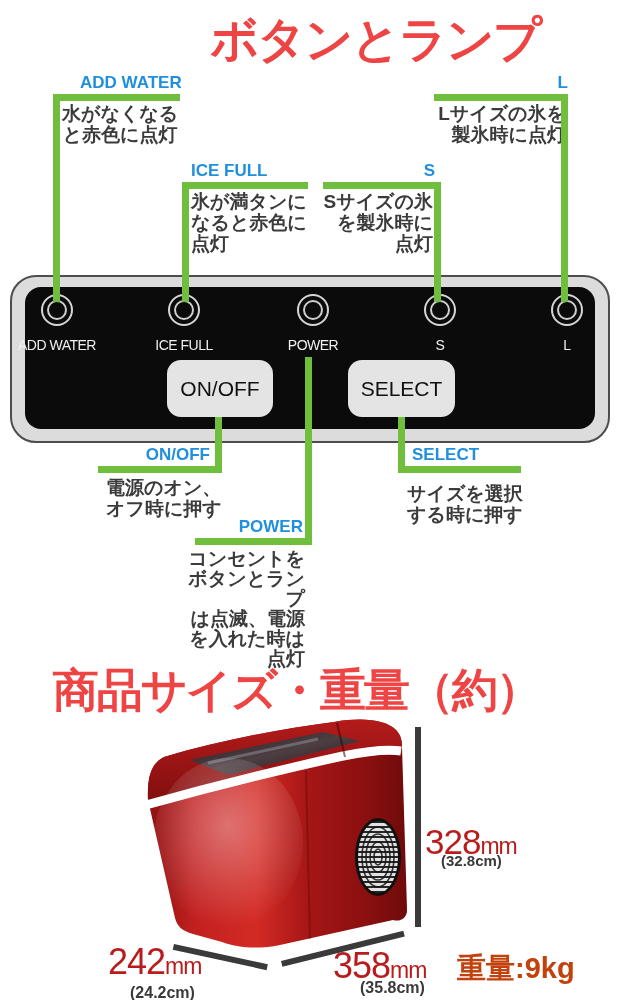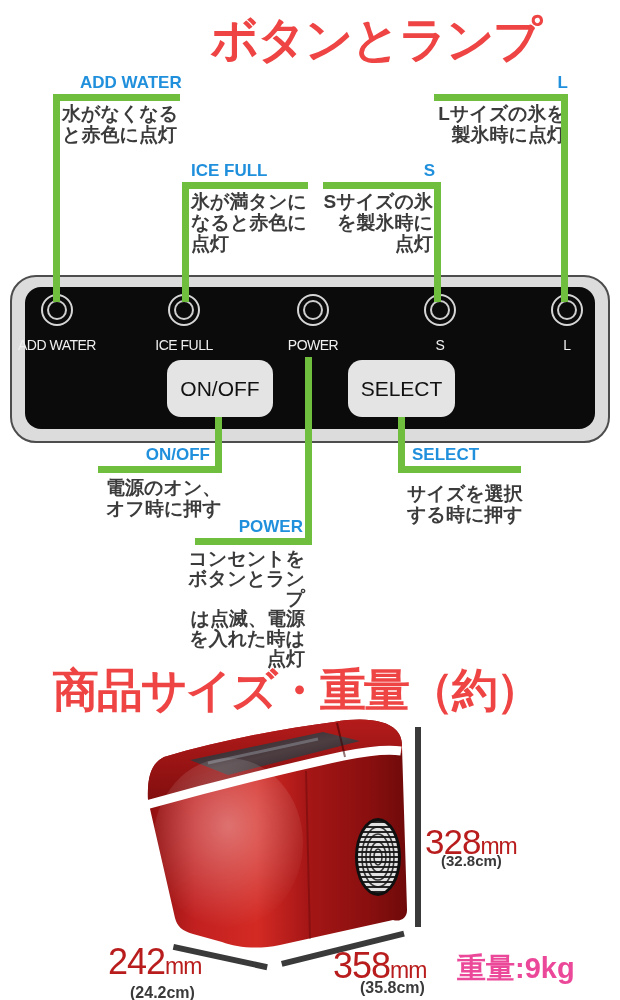--- a/index.html
+++ b/index.html
@@ -15,31 +15,31 @@
   .panel-black{position:absolute;left:25px;top:287px;width:570px;height:142px;background:#0b0b0b;border-radius:16px;}
   .lamp-outer{position:absolute;width:32px;height:32px;border:2px solid #d6d6d6;border-radius:50%;box-sizing:border-box;}
   .lamp-inner{position:absolute;width:20px;height:20px;border:2px solid #cfcfcf;border-radius:50%;box-sizing:border-box;}
   .lamp-label{position:absolute;width:120px;text-align:center;color:#efefef;font-size:14px;letter-spacing:-0.5px;}
   .panel-btn{position:absolute;width:106px;height:57px;background:#e4e4e4;border-radius:14px;
              display:flex;align-items:center;justify-content:center;font-size:21px;color:#111;}
   .dim-line{position:absolute;background:#3a3a3a;}
   .dim-num{position:absolute;color:#b91c1c;font-weight:normal;font-size:36px;line-height:36px;letter-spacing:-1px;}
   .dim-num .unit{font-size:23px;}
   .dim-cm{position:absolute;color:#3a3a3a;font-weight:bold;font-size:16px;}
-  .weight{position:absolute;color:#ec4899;font-weight:bold;font-size:29px;}
+  .weight{position:absolute;color:#c2410c;font-weight:bold;font-size:29px;}
 </style>
 </head>
 <body>
 
 <div class="abs title" style="top:8px;font-size:48px;">ボタンとランプ</div>
 
 <div class="callout-label" style="left:80px;top:74px;">ADD WATER</div>
 <div class="gline" style="left:53px;top:94px;width:127px;height:7px;"></div>
 <div class="gline" style="left:53px;top:94px;width:7px;height:208px;z-index:5;"></div>
-<div class="callout-text" style="left:62px;top:103px;">水がなくなる
+<div class="callout-text" style="left:62px;top:103px;text-align:center;">水がなくなる
 と赤色に点灯</div>
 
 <div class="callout-label" style="left:434px;top:74px;width:134px;text-align:right;">L</div>
 <div class="gline" style="left:434px;top:94px;width:134px;height:7px;"></div>
 <div class="gline" style="left:561px;top:94px;width:7px;height:208px;z-index:5;"></div>
 <div class="callout-text" style="left:430px;top:103px;width:136px;text-align:right;">Lサイズの氷を
 製氷時に点灯</div>
 
 <div class="callout-label" style="left:191px;top:162px;">ICE FULL</div>
 <div class="gline" style="left:182px;top:182px;width:126px;height:7px;"></div>

